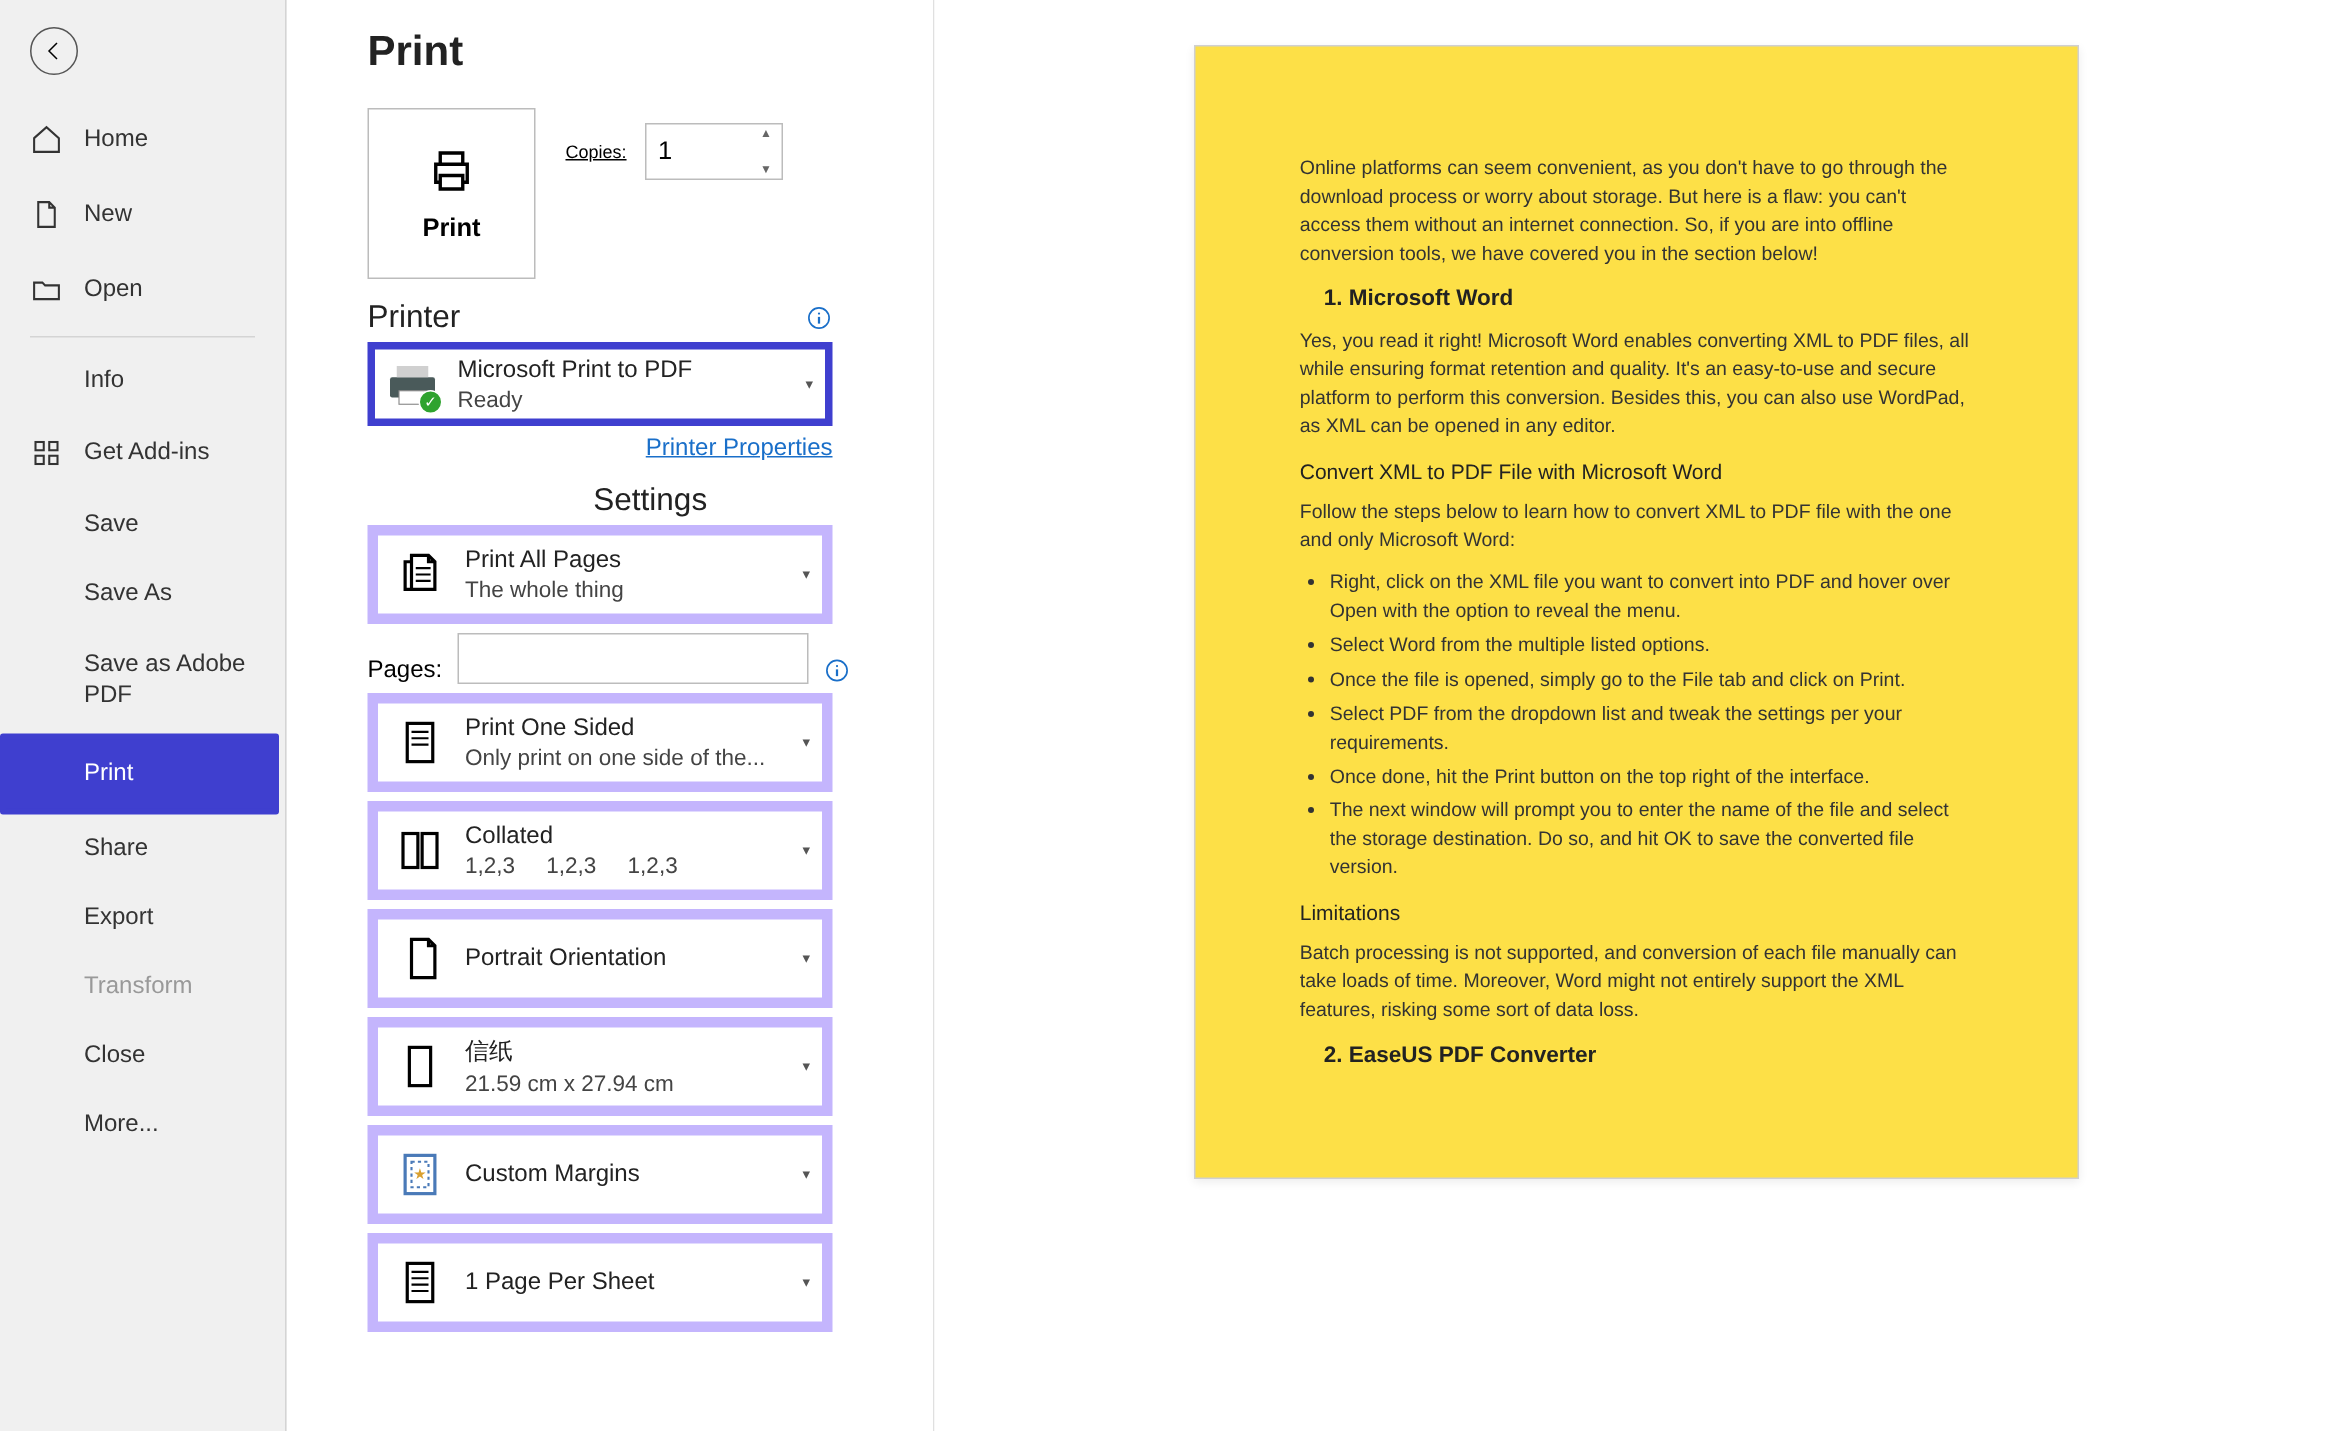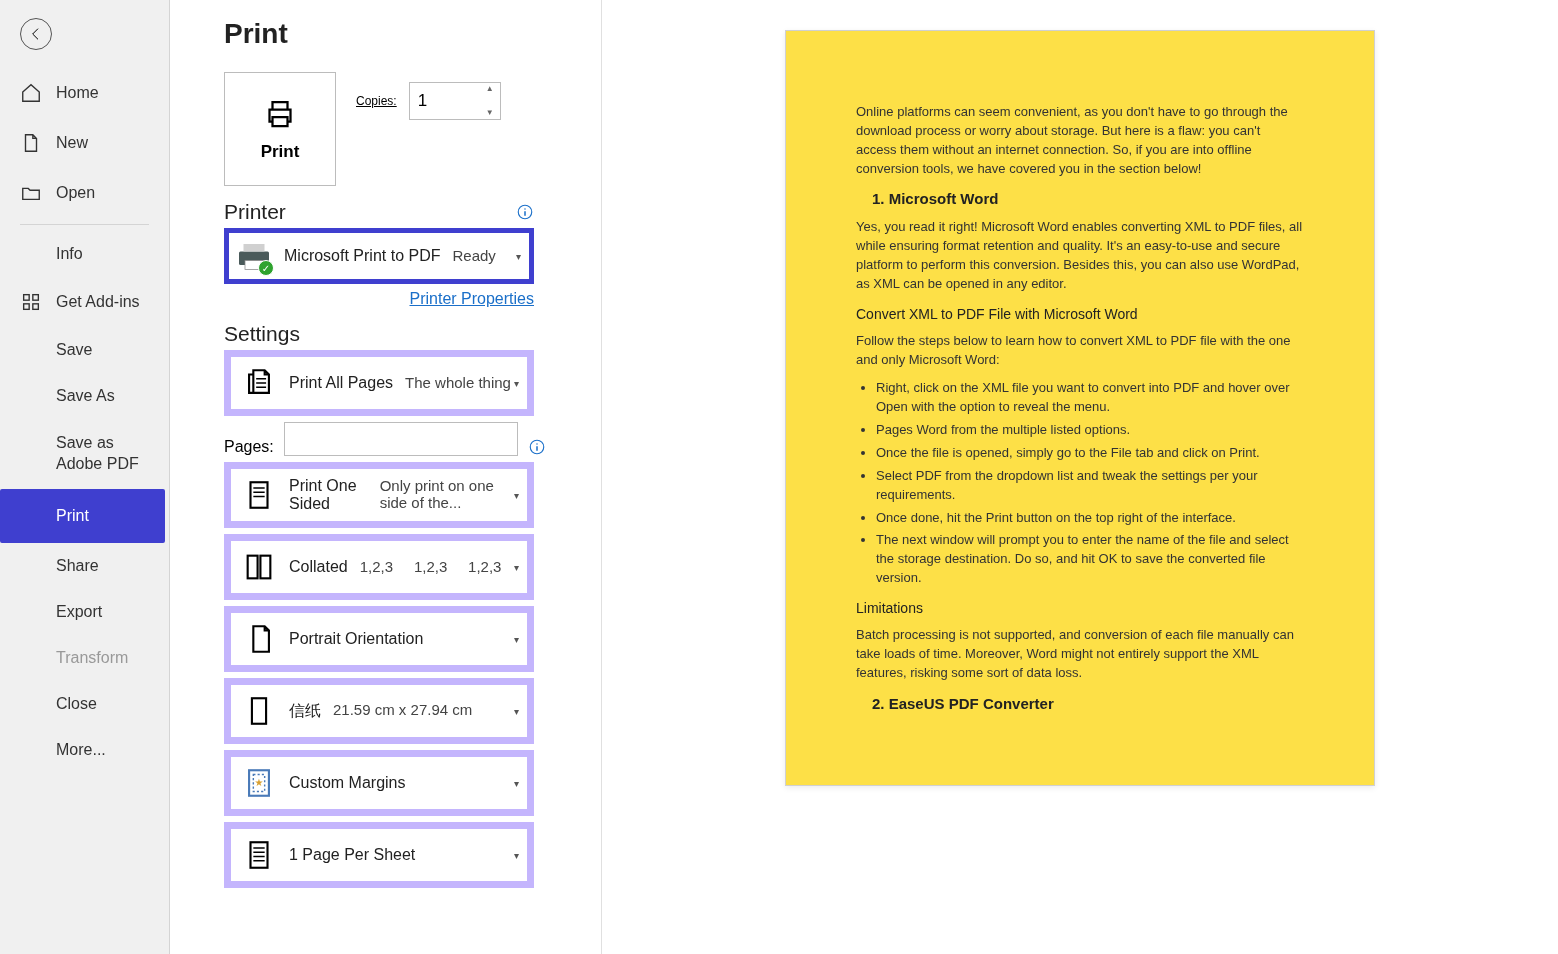--- a/index.html
+++ b/index.html
@@ -1,17 +1,17 @@
 <!DOCTYPE html>
 <html><head>
 <meta charset="utf-8">
 <style>
 * { box-sizing: border-box; margin: 0; padding: 0; font-family: "Segoe UI", Arial, sans-serif; }
 body { background: #fff; width: 1558px; height: 954px; overflow: hidden; display: flex; }
-.sidebar { width: 170px; background: #f0f0f0; border-right: 1px solid #d4d4d4; padding-top: 10px; }
+.sidebar { width: 191px; background: #f0f0f0; border-right: 1px solid #d4d4d4; padding-top: 10px; }
 .back-btn { width: 32px; height: 32px; border: 1.5px solid #555; border-radius: 50%; margin: 8px 0 18px 20px; display: flex; align-items: center; justify-content: center; cursor: pointer; }
 .back-btn svg { width: 16px; height: 16px; }
 .nav-item { display: flex; align-items: center; padding: 14px 20px; font-size: 16px; color: #333; cursor: pointer; gap: 14px; }
 .nav-item .icon { width: 22px; height: 22px; flex-shrink: 0; display: flex; align-items: center; justify-content: center; }
 .nav-item.no-icon { padding-left: 56px; }
 .nav-divider { border-top: 1px solid #d4d4d4; margin: 6px 20px; }
 .nav-item.selected { background: #3f3fcf; color: #fff; border: 4px solid #3f3fcf; border-radius: 2px; margin: 0 4px 0 0; padding-left: 52px; }
 .nav-item.disabled { color: #999; }
 .main { flex: 1; display: flex; }
 .print-panel { width: 432px; padding: 18px 0 0 54px; border-right: 1px solid #e0e0e0; }
@@ -23,21 +23,21 @@
 .copies-lbl { font-size: 12px; text-decoration: underline; }
 .copies-input { width: 92px; height: 38px; border: 1px solid #bcbcbc; display: flex; align-items: center; padding: 0 8px; position: relative; }
 .copies-input .val { font-size: 17px; }
 .copies-spin { position: absolute; right: 2px; top: 2px; bottom: 2px; width: 16px; display: flex; flex-direction: column; justify-content: space-between; }
 .copies-spin div { font-size: 8px; color: #666; line-height: 1; cursor: pointer; text-align: center; }
 .section-header { font-size: 21px; font-weight: 400; color: #222; margin: 14px 0 4px 0; display: flex; align-items: center; justify-content: space-between; width: 310px; }
 .info-icon { width: 18px; height: 18px; color: #1a6fc9; }
 .dropdown { width: 310px; border: 7px solid #c4b5fd; display: flex; align-items: center; padding: 6px 8px; gap: 10px; position: relative; cursor: pointer; margin-bottom: 6px; }
 .dropdown.highlighted { border: 5px solid #3f3fcf; padding: 3px 5px; }
 .dropdown .dd-icon { width: 40px; height: 40px; flex-shrink: 0; display: flex; align-items: center; justify-content: center; }
-.dropdown .dd-text { flex: 1; display: flex; flex-direction: row; gap: 12px; }
+.dropdown .dd-text { flex: 1; display: flex; flex-direction: column; gap: 2px; }
 .dropdown .dd-line1 { font-size: 16px; color: #222; }
 .dropdown .dd-line2 { font-size: 15px; color: #444; }
 .dropdown .dd-chevron { font-size: 10px; color: #555; position: absolute; right: 8px; top: 50%; transform: translateY(-50%); }
 .link { color: #1a6fc9; text-decoration: underline; font-size: 16px; display: block; text-align: right; width: 310px; margin-bottom: 8px; cursor: pointer; }
 .pages-row { display: flex; align-items: flex-end; gap: 10px; margin-bottom: 6px; }
 .pages-row .lbl { font-size: 16px; width: 50px; }
 .pages-input { flex: 1; height: 34px; border: 1px solid #bcbcbc; max-width: 234px; }
 .preview-pane { flex: 1; background: #fff; padding: 30px 40px; display: flex; justify-content: center; align-items: flex-start; }
 .preview-page { width: 590px; height: 756px; background: #fde047; border: 1px solid #d0d0d0; box-shadow: 0 2px 6px rgba(0,0,0,0.08); padding: 72px 70px 40px 70px; font-size: 13px; line-height: 1.45; color: #333; overflow: hidden; }
 .preview-page p { margin-bottom: 10px; }
@@ -169,21 +169,21 @@
       </div>
       <div class="dd-text">
         <div class="dd-line1">Microsoft Print to PDF</div>
         <div class="dd-line2">Ready</div>
       </div>
       <span class="dd-chevron">▾</span>
     </div>
 
     <a class="link">Printer Properties</a>
 
-    <div class="section-header" style="width:auto;">
+    <div class="section-header" style="width:auto;justify-content:center;">
       <span>Settings</span>
     </div>
 
     <div class="dropdown">
       <div class="dd-icon">
           <svg class="svg-icon" width="34" height="34" viewBox="0 0 24 24">
             <path d="M8 3 H16 L19 6 V19 H8 Z M5 6 H8 V19 H5 Z M16 3 V6 H19"></path>
             <path d="M10 9 H17 M10 12 H17 M10 15 H17" stroke-width="1"></path>
           </svg>
         </div>
@@ -287,21 +287,21 @@
 
   <div class="preview-pane">
     <div class="preview-page">
       <p>Online platforms can seem convenient, as you don't have to go through the download process or worry about storage. But here is a flaw: you can't access them without an internet connection. So, if you are into offline conversion tools, we have covered you in the section below!</p>
       <h3>1. Microsoft Word</h3>
       <p>Yes, you read it right! Microsoft Word enables converting XML to PDF files, all while ensuring format retention and quality. It's an easy-to-use and secure platform to perform this conversion. Besides this, you can also use WordPad, as XML can be opened in any editor.</p>
       <h4>Convert XML to PDF File with Microsoft Word</h4>
       <p>Follow the steps below to learn how to convert XML to PDF file with the one and only Microsoft Word:</p>
       <ul>
         <li>Right, click on the XML file you want to convert into PDF and hover over Open with the option to reveal the menu.</li>
-        <li>Pages Word from the multiple listed options.</li>
+        <li>Select Word from the multiple listed options.</li>
         <li>Once the file is opened, simply go to the File tab and click on Print.</li>
         <li>Select PDF from the dropdown list and tweak the settings per your requirements.</li>
         <li>Once done, hit the Print button on the top right of the interface.</li>
         <li>The next window will prompt you to enter the name of the file and select the storage destination. Do so, and hit OK to save the converted file version.</li>
       </ul>
       <h4>Limitations</h4>
       <p>Batch processing is not supported, and conversion of each file manually can take loads of time. Moreover, Word might not entirely support the XML features, risking some sort of data loss.</p>
       <h3>2. EaseUS PDF Converter</h3>
     </div>
   </div>

